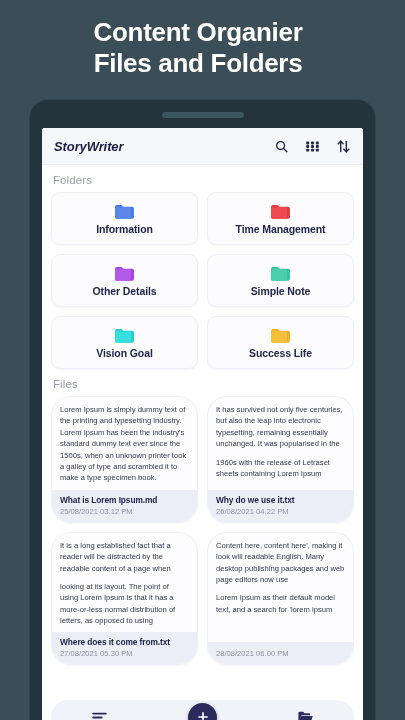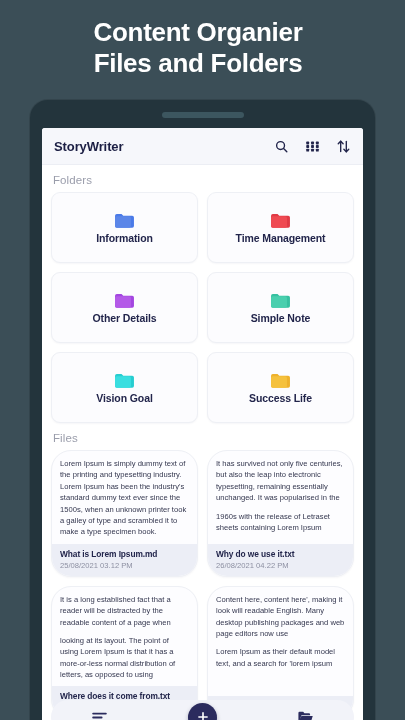--- a/index.html
+++ b/index.html
@@ -40,20 +40,21 @@
     background: #ffffff;
     border-radius: 3px 3px 0 0;
     overflow: hidden;
   }
 
   
   .appbar {
     height: 37px; background: #f6f7fb;
     display: flex; align-items: center; padding: 0 12px;
     border-bottom: 1px solid #eceef4;
+    font-style: italic;
   }
   .app-title {
     font-size: 13px; font-weight: bold; color: #1c1f44; letter-spacing: -0.1px;
   }
   .appbar-actions { margin-left: auto; display: flex; align-items: center; gap: 16px; }
   .ic { width: 15px; height: 15px; display: block; }
   .ic svg { width: 100%; height: 100%; display: block; }
 
   
   .content {
@@ -63,21 +64,21 @@
   .section-label {
     font-size: 11.5px; color: #9a9dab; padding: 9px 2px 6px 2px; letter-spacing: .1px;
   }
 
   
   .folder-grid {
     display: grid; grid-template-columns: 1fr 1fr; gap: 9px;
   }
   .folder-card {
     background: #fcfcfe; border: 1px solid #eef0f5; border-radius: 9px;
-    height: 71px; display: flex; flex-direction: column;
+    height: 53px; display: flex; flex-direction: column;
     align-items: center; justify-content: center; gap: 3px;
     box-shadow: 0 1px 2px rgba(30,35,70,.04);
   }
   .folder-ic { width: 21px; height: 17px; }
   .folder-ic svg { width: 100%; height: 100%; display: block; }
   .folder-name {
     font-size: 10.5px; font-weight: bold; color: #22254b; letter-spacing: -0.1px;
   }
 
   

